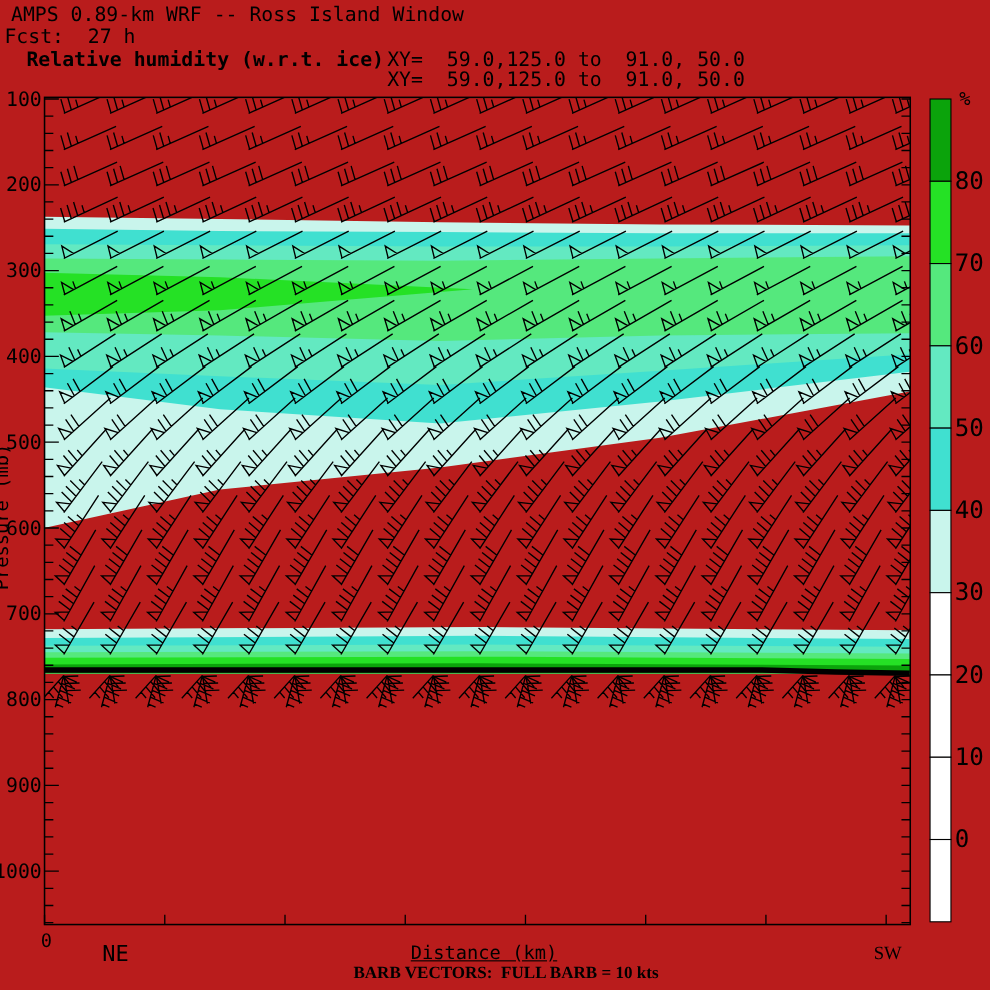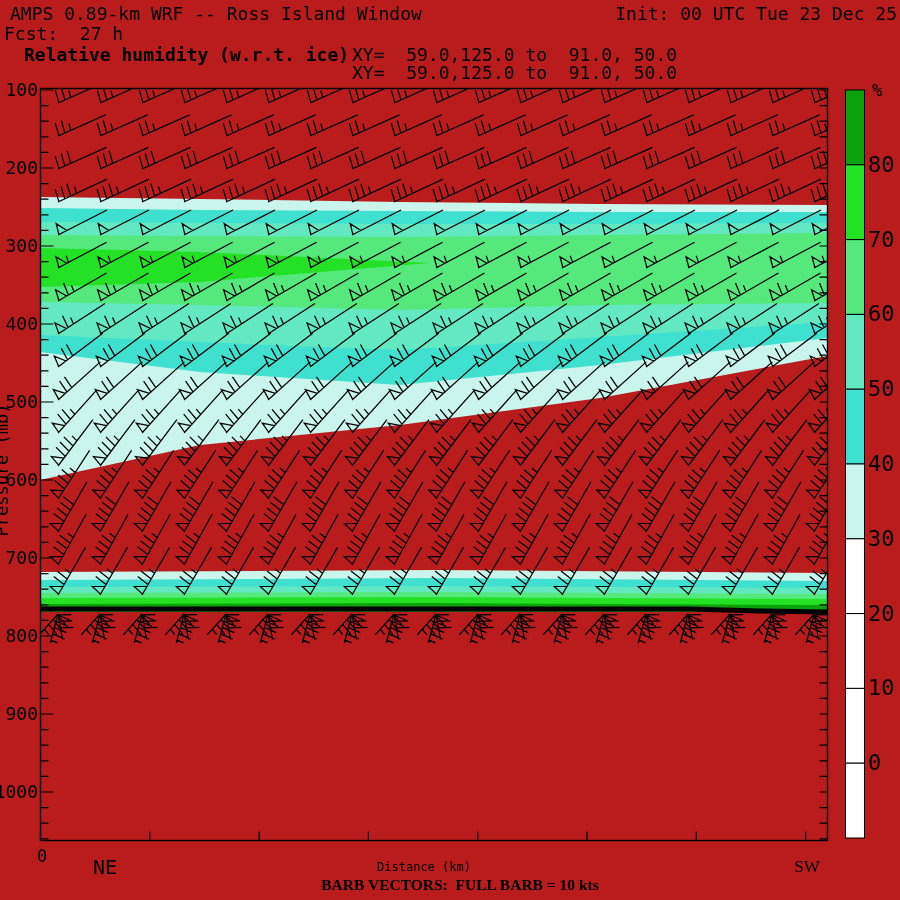--- a/index.html
+++ b/index.html
@@ -12,21 +12,20 @@
   .ylab{transform:rotate(-90deg);}
   svg{position:absolute;left:0;top:0;}
   svg text{font-family:"DejaVu Sans Mono",monospace;fill:#000;}
 </style>
 </head>
 <body>
 
 <div class="page">
 
   <div class="txt" style="left:10px;top:4px;">AMPS 0.89-km WRF -- Ross Island Window</div>
-  <div class="txt right" style="right:3px;top:4px;">Init: 00 UTC Tue 23 Dec 25</div>
   <div class="txt" style="left:4px;top:24px;">Fcst:  27 h</div>
 
   <div class="txt" style="left:24px;top:45px;font-weight:bold;">Relative humidity (w.r.t. ice)</div>
   <div class="txt" style="left:352px;top:45px;">XY=  59.0,125.0 to  91.0, 50.0</div>
   <div class="txt" style="left:352px;top:63px;">XY=  59.0,125.0 to  91.0, 50.0</div>
 
   <svg id="plot" width="900" height="900" viewBox="0 0 900 900">
       <defs>
         <clipPath id="pb">
           <rect x="40.5" y="88.5" width="787" height="752"></rect>
@@ -101,19 +100,19 @@
         <rect x="845.5" y="613.6" width="19" height="74.8" fill="#ffffff"></rect>
         <rect x="845.5" y="688.4" width="19" height="74.8" fill="#ffffff"></rect>
         <rect x="845.5" y="763.1999999999999" width="19" height="74.8" fill="#ffffff"></rect>
       </g>
     </svg>
 
   <div class="txt ylab" style="left:-70px;top:462px;width:140px;height:16px;font-size:17px;text-align:center;">Pressure (mb)</div>
 
   <div class="txt" style="left:37px;top:846px;font-size:17px;">0</div>
   <div class="txt ctr" style="left:85px;top:857px;width:40px;font-size:20px;">NE</div>
-  <div class="txt ctr" style="left:324px;top:857px;width:200px;font-size:12px;">Distance (km)</div>
+  <div class="txt ctr" style="left:340px;top:857px;width:200px;font-size:17px;text-decoration:underline;">Distance (km)</div>
   <div class="txt ctr" style="left:787px;top:857px;width:40px;font-size:17px;font-family:Liberation Serif, serif;">SW</div>
 
   <div class="txt ctr note" style="left:0;top:875px;width:920px;">BARB VECTORS:  FULL BARB = 10 kts</div>
 
   <div class="txt" style="left:872px;top:80px;font-size:17px;">%</div>
 </div>
 
 </body></html>

